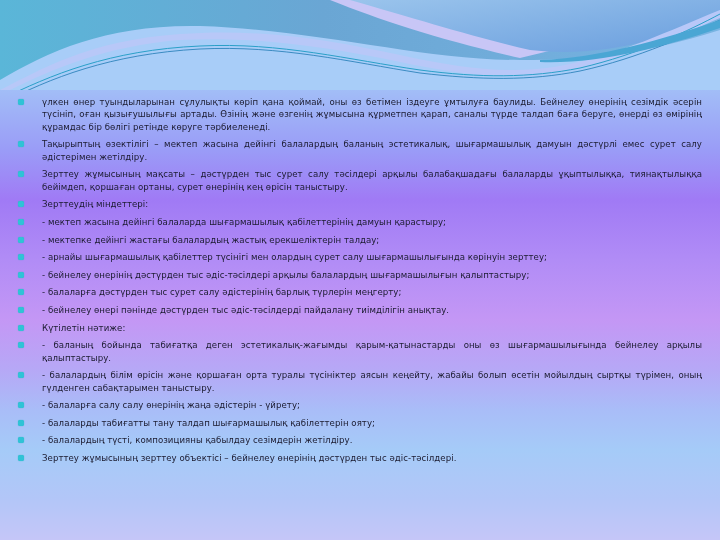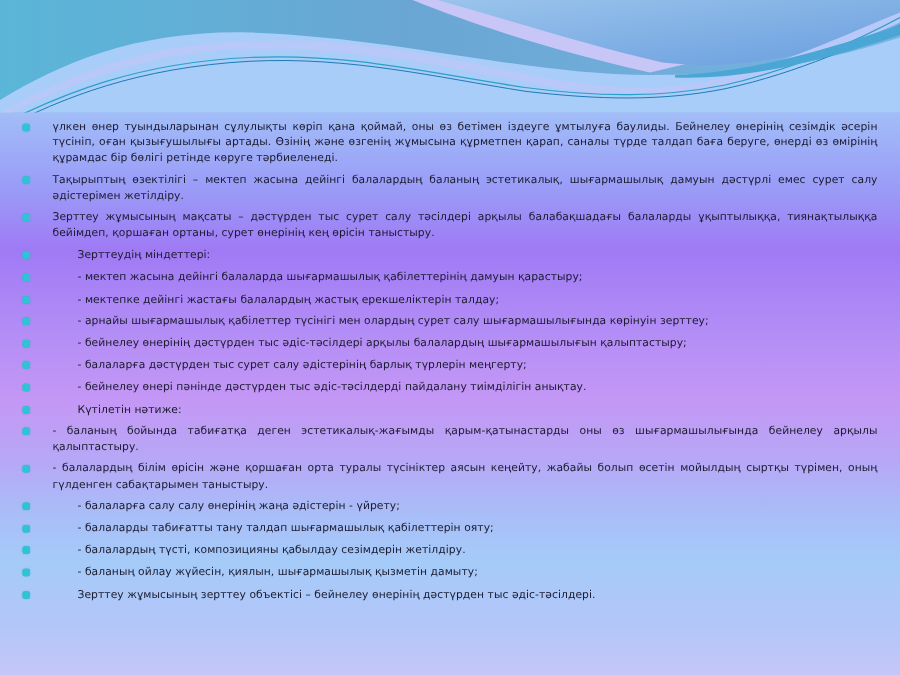--- a/index.html
+++ b/index.html
@@ -16,21 +16,21 @@
     position: absolute; left: 18px; top: 96px; width: 684px;
     font-size: 8.6px; color: #1a1a2e; line-height: 12.4px;
   }
   .item { display: flex; align-items: flex-start; margin-bottom: 5.2px; }
   .bullet {
     width: 6px; height: 6px; border-radius: 2px; margin-top: 3px;
     background: #2fc3d6; flex: 0 0 6px; margin-right: 18px;
     box-shadow: 0 0 1px #23a9bb;
   }
   .text { flex: 1; text-align: justify; letter-spacing: 0.05px; }
-  .text.short { text-align: left; margin-left: 20px; }
+  .text.short { text-align: left; }
 </style>
 </head>
 <body>
 
 <svg class="header-art" viewBox="0 0 720 90" preserveAspectRatio="none">
   <defs>
     <linearGradient id="gTop" x1="0" y1="0" x2="1" y2="0">
       <stop offset="0" stop-color="#5ab6d8"></stop>
       <stop offset="0.45" stop-color="#6aa6d4"></stop>
       <stop offset="1" stop-color="#78b4e2"></stop>
@@ -110,19 +110,15 @@
   <div class="item">
       <span class="bullet"></span>
       <span class="text short">- балаларды табиғатты тану талдап шығармашылық қабілеттерін ояту;</span>
     </div>
   <div class="item">
       <span class="bullet"></span>
       <span class="text short">- балалардың түсті, композицияны қабылдау сезімдерін жетілдіру.</span>
     </div>
   <div class="item">
       <span class="bullet"></span>
-      <span class="text short">- баланың ойлау жүйесін, қиялын, шығармашылық қызметін дамыту;</span>
-    </div>
-  <div class="item">
-      <span class="bullet"></span>
       <span class="text short">Зерттеу жұмысының зерттеу объектісі – бейнелеу өнерінің дәстүрден тыс әдіс-тәсілдері.</span>
     </div>
 </div>
 
 </body></html>

